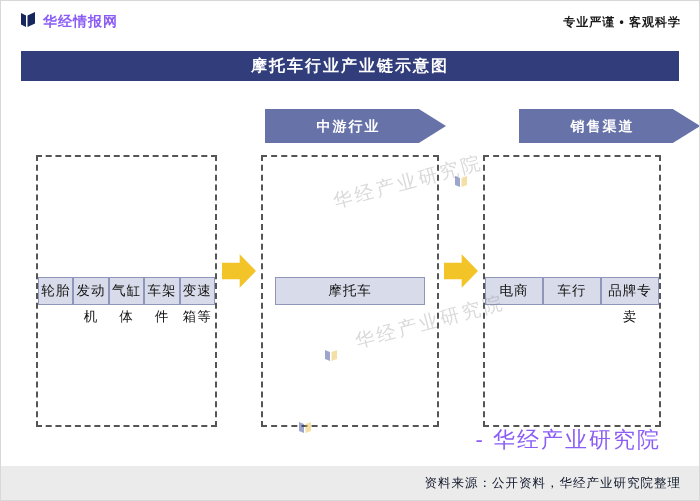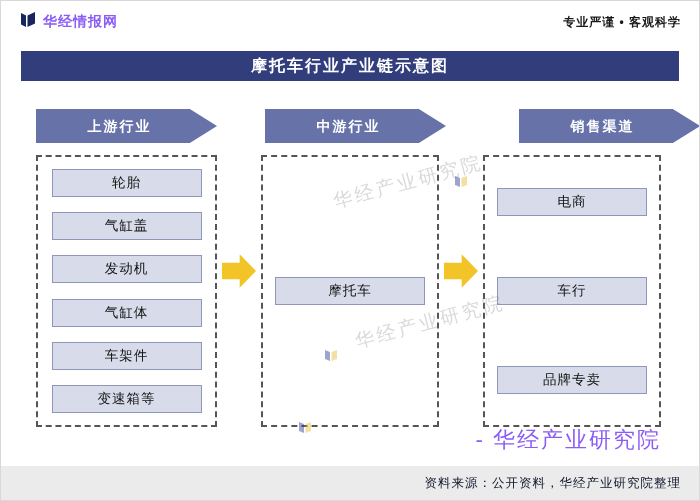--- a/index.html
+++ b/index.html
@@ -24,21 +24,21 @@
     background:#6672a8;color:#fff;font-size:14px;font-weight:bold;
     line-height:34px;text-align:center;letter-spacing:2px;
     clip-path:polygon(0 0,85% 0,100% 50%,85% 100%,0 100%);
     padding-right:14px;box-sizing:border-box;}
   .banner1{left:35px;}
   .banner2{left:264px;}
   .banner3{left:482px;margin-left:36px;}
   
   .dashed-box{position:absolute;top:154px;height:272px;width:181px;
     border:2px dashed #555;box-sizing:border-box;
-    display:flex;flex-direction:column;align-items:center;}
+    display:flex;align-items:center;}
   .box1{left:35px;justify-content:space-between;padding:12px 0;}
   .box2{left:260px;width:178px;justify-content:center;}
   .box3{left:482px;width:178px;justify-content:space-around;}
   .item{width:150px;height:28px;line-height:26px;box-sizing:border-box;
     background:#d8dbe9;border:1px solid #8f96ba;color:#111;
     font-size:13.5px;text-align:center;letter-spacing:1px;}
   
   .flow-arrow{position:absolute;top:251px;width:34px;height:38px;background:#f2c428;
     clip-path:polygon(0% 28%,52% 28%,52% 6%,100% 50%,52% 94%,52% 72%,0% 72%);}
   .arrow1{left:221px;}
@@ -73,27 +73,25 @@
           <polygon points="8.5,4.5 16,1 16,12.5 8.5,16" fill="#17265c"></polygon>
         </svg>
       </span>
       <span class="brand-text">华经情报网</span>
     </div>
     <div class="tagline">专业严谨 • 客观科学</div>
   </div>
 
   <div class="title-bar">摩托车行业产业链示意图</div>
 
-  <div class="banner banner1">上游行业</div>
   <div class="banner banner2">中游行业</div>
   <div class="banner banner3">销售渠道</div>
 
   <div class="dashed-box box1">
     <div class="item">轮胎</div>
-    <div class="item">气缸盖</div>
     <div class="item">发动机</div>
     <div class="item">气缸体</div>
     <div class="item">车架件</div>
     <div class="item">变速箱等</div>
   </div>
 
   <div class="dashed-box box2">
     <div class="item">摩托车</div>
   </div>
 

